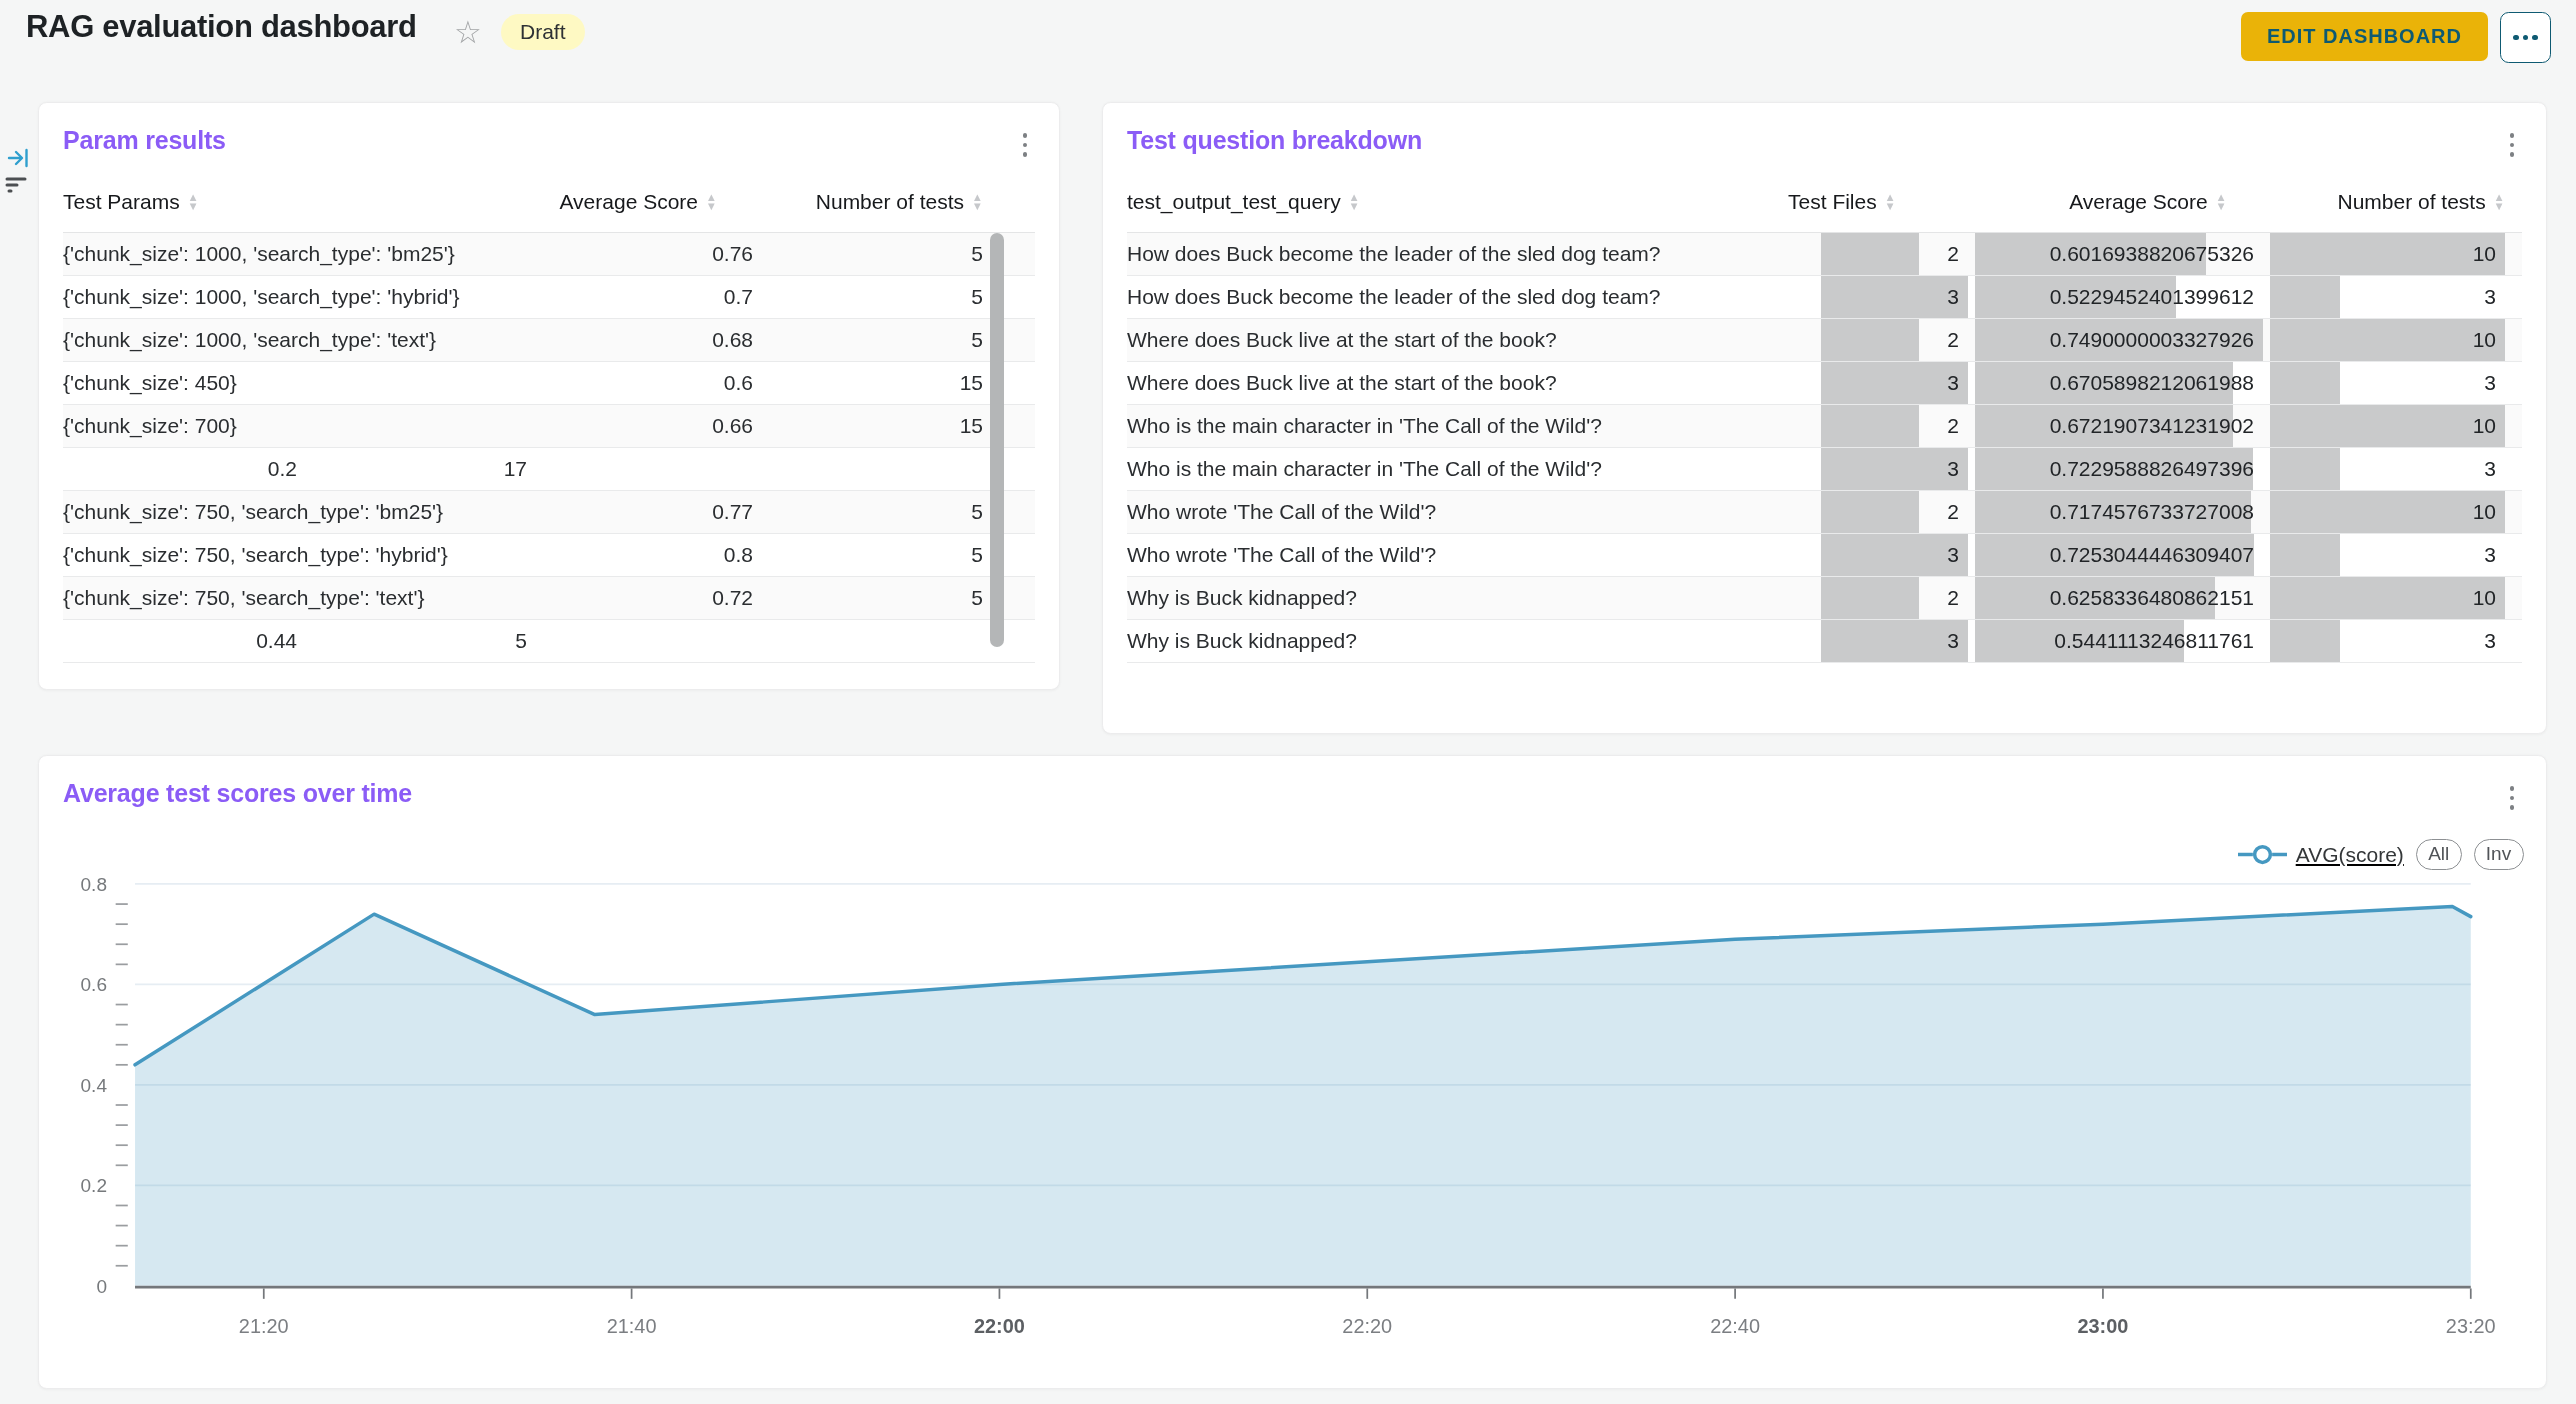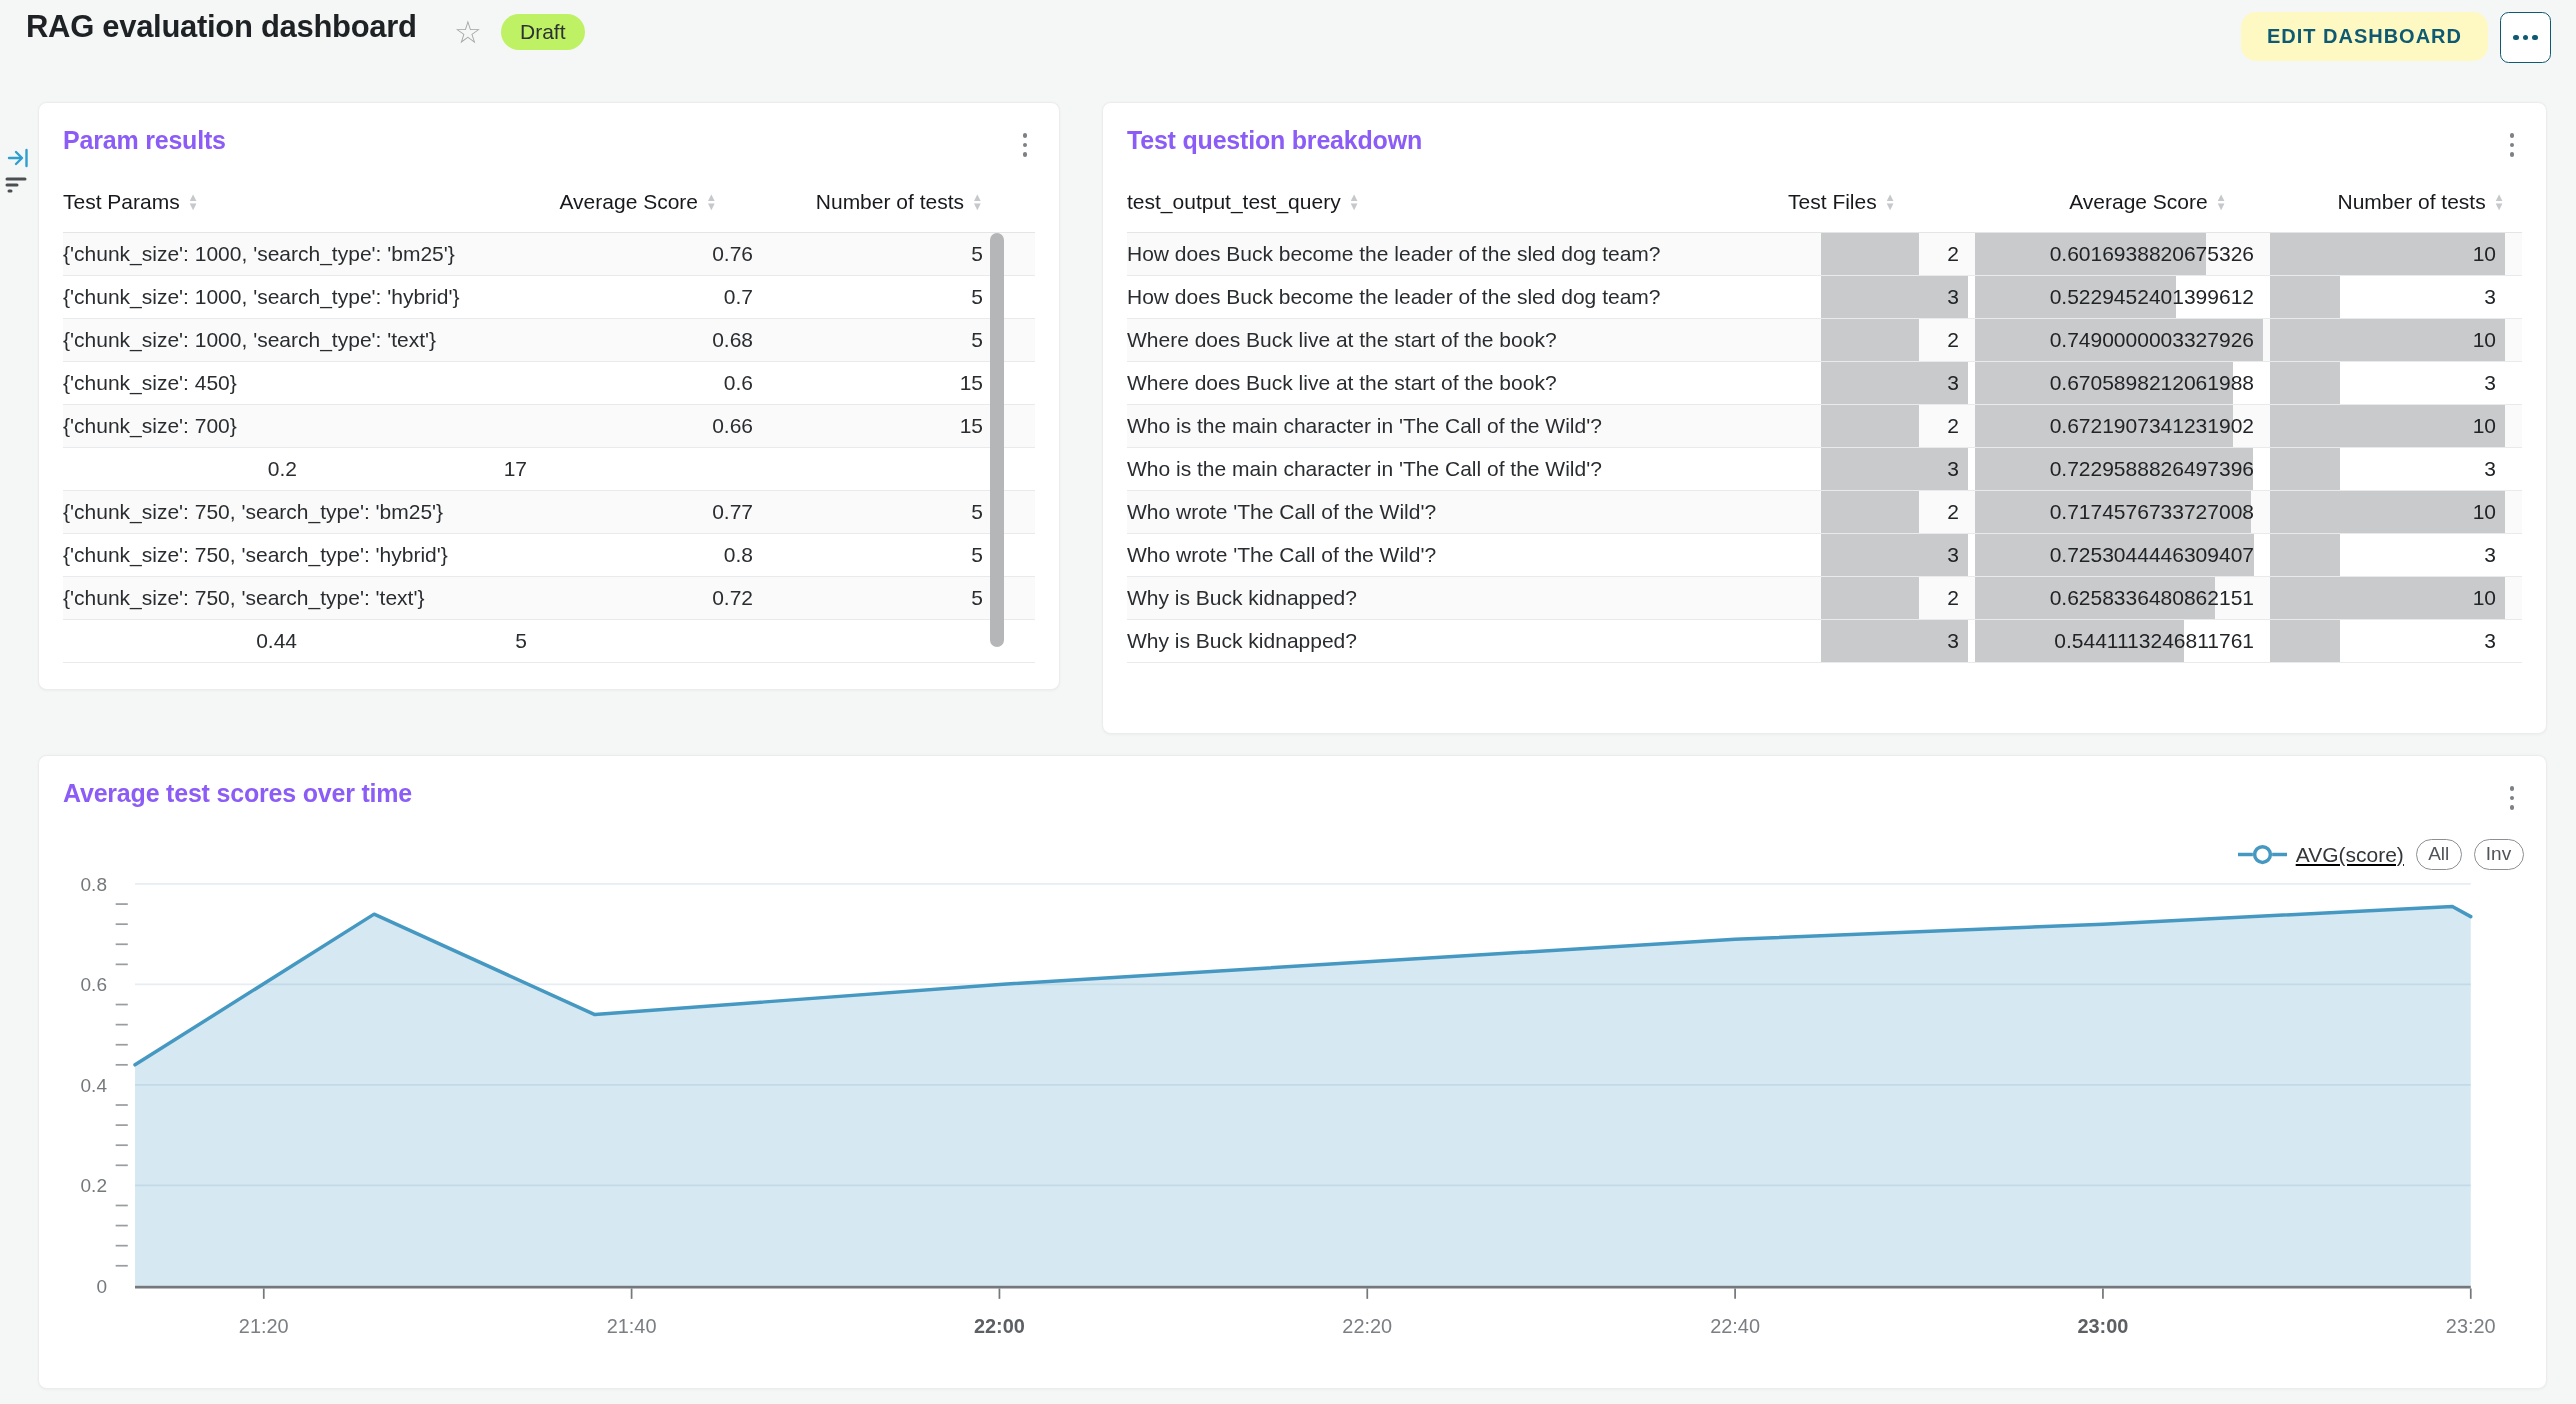--- a/index.html
+++ b/index.html
@@ -5,23 +5,23 @@
   html,body{margin:0;padding:0;}
   body{
     width:2576px;height:1405px;position:relative;overflow:hidden;
     background:#f5f6f6;font-family:"Liberation Sans",sans-serif;
     -webkit-font-smoothing:antialiased;
   }
   
   .page-title{position:absolute;left:26px;top:8.7px;font-size:31px;font-weight:bold;color:#1e2225;letter-spacing:-0.3px;}
   .star{position:absolute;left:454px;top:14px;font-size:31px;color:#a3a5a7;cursor:pointer;}
   .badge{position:absolute;left:501px;top:14px;height:36px;line-height:36px;padding:0 19px;border-radius:19px;
-         background:#bef264;font-size:21px;color:#2e3134;}
-  .edit-btn{position:absolute;right:88px;top:12px;height:49px;padding:0 26px;border-radius:15px;border:none;
-            background:#fef9c3;color:#0e5a72;font-weight:bold;font-size:20px;letter-spacing:1px;
+         background:#fef9c3;font-size:21px;color:#2e3134;}
+  .edit-btn{position:absolute;right:88px;top:12px;height:49px;padding:0 26px;border-radius:7px;border:none;
+            background:#eab308;color:#0e5a72;font-weight:bold;font-size:20px;letter-spacing:1px;
             font-family:"Liberation Sans",sans-serif;display:flex;align-items:center;cursor:pointer;}
   .more-btn{position:absolute;right:25px;top:12px;width:49px;height:49px;border-radius:8.7px;background:#fff;
             border:1.7px solid #0e5a72;display:flex;align-items:center;justify-content:center;gap:4.3px;cursor:pointer;}
   .more-btn i{width:5.2px;height:5.2px;border-radius:50%;background:#0e5a72;}
   
   .rail-icon{position:absolute;cursor:pointer;}
   
   .card{position:absolute;background:#fff;border:0.9px solid #ececed;border-radius:8.7px;box-shadow:0 0.9px 2.6px rgba(0,0,0,.04);}
   #card-params{left:38px;top:102px;width:1020px;height:586px;}
   #card-questions{left:1102px;top:102px;width:1443px;height:630px;}

